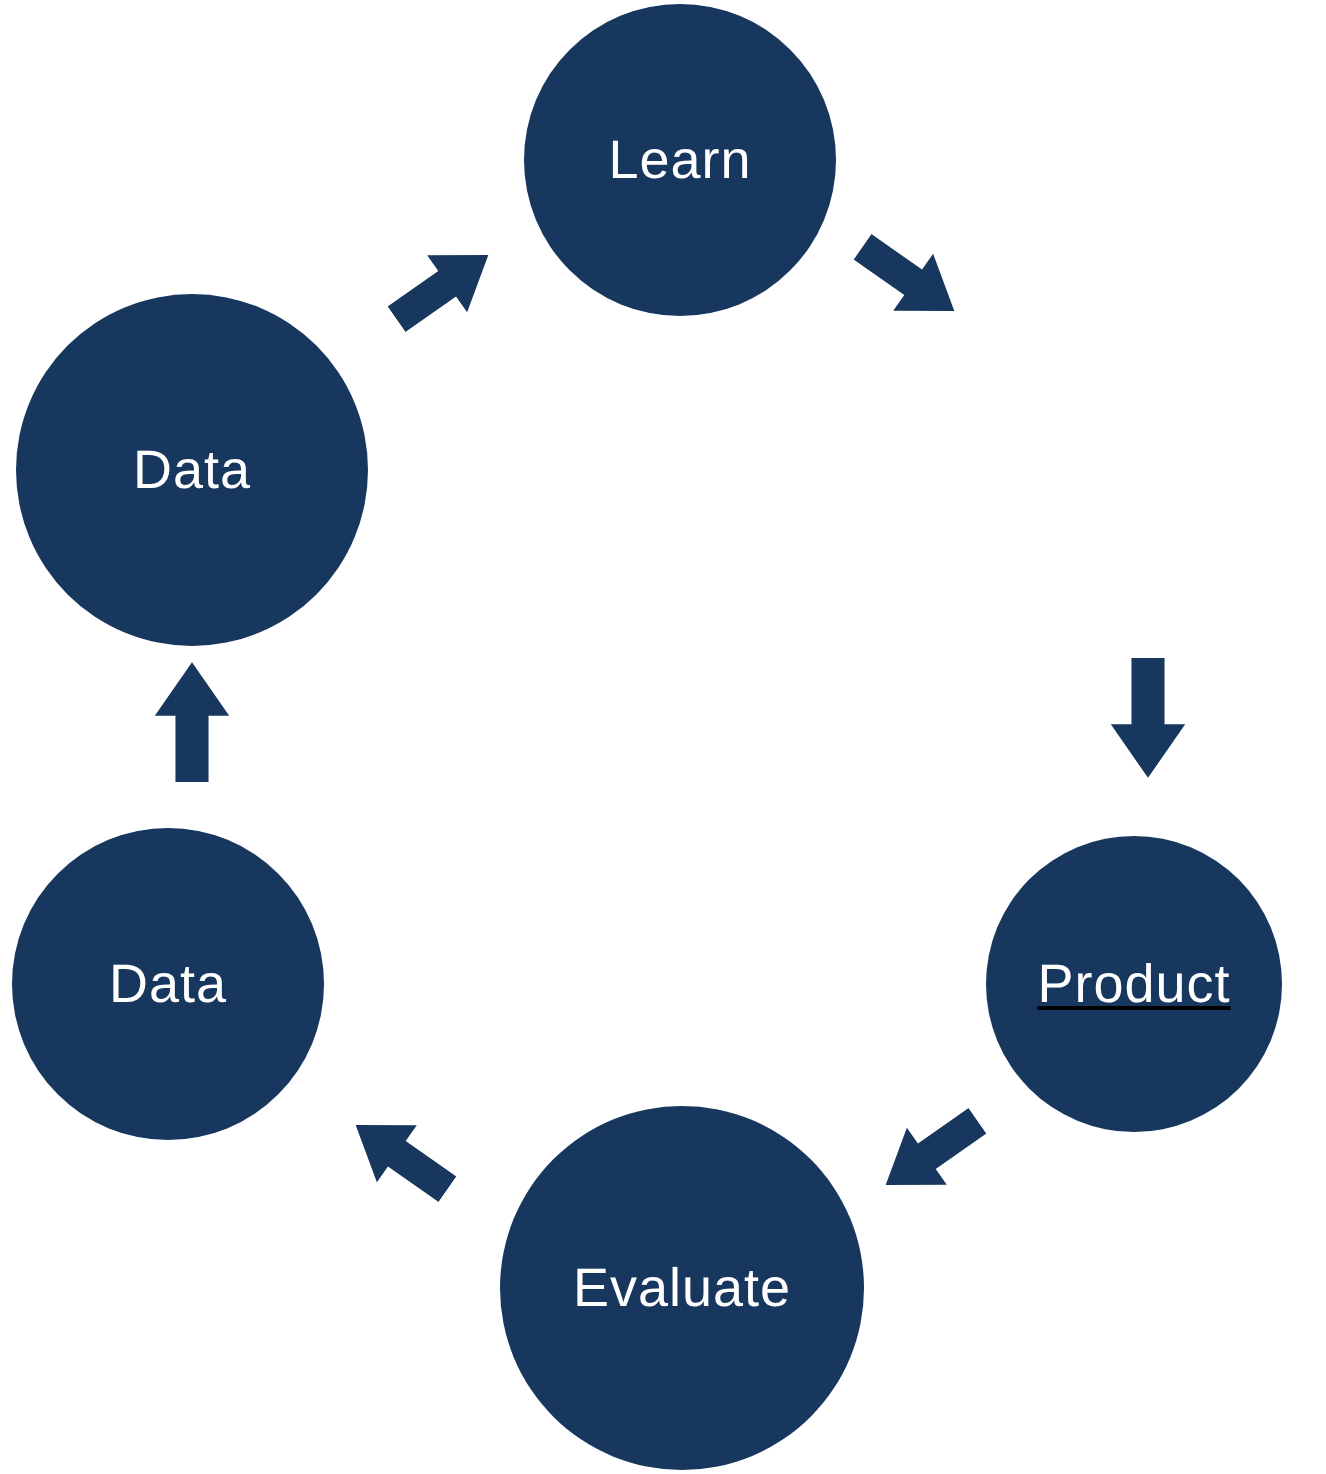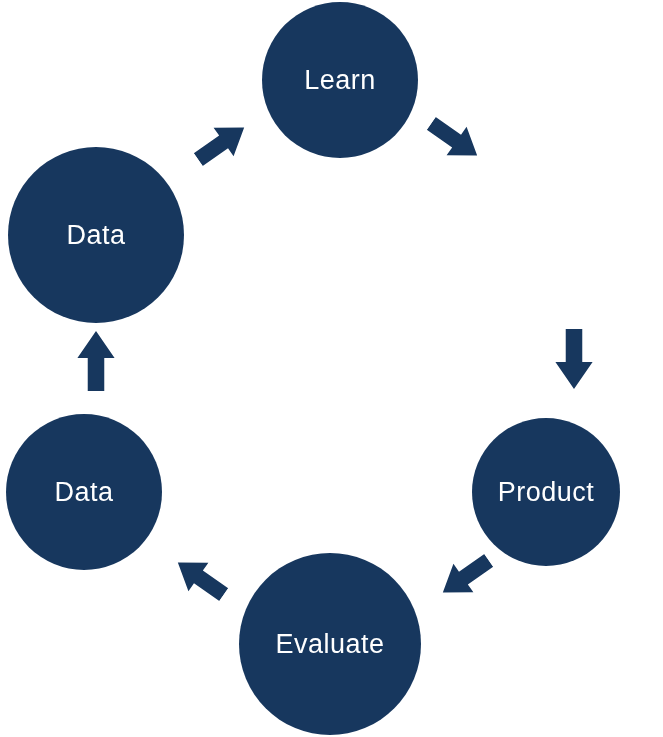--- a/index.html
+++ b/index.html
@@ -26,22 +26,22 @@
   .node span {
     color: #ffffff;
     font-size: 27px;
     font-weight: 400;
     letter-spacing: 0.5px;
     white-space: nowrap;
   }
   
   .node-ideas    { left: 262px; top: 2px;   width: 156px; height: 156px; }
   .node-build    { left: 485px; top: 154px; width: 162px; height: 162px; }
-  .node-product  { left: 472px; top: 418px; width: 148px; height: 148px; }
-  .node-evaluate { left: 239px; top: 553px; width: 182px; height: 182px; }
+  .node-product  { left: 493px; top: 418px; width: 148px; height: 148px; text-decoration: underline; }
+  .node-evaluate { left: 250px; top: 553px; width: 182px; height: 182px; }
   .node-data     { left: 6px;  top: 414px; width: 156px; height: 156px; }
   .node-learn    { left: 8px;   top: 147px; width: 176px; height: 176px; }
 
   .arrow {
     position: absolute;
     display: block;
   }
   .arrow svg { display: block; width: 100%; height: 100%; }
   .arrow polygon { fill: var(--accent, #17375E); }
 

